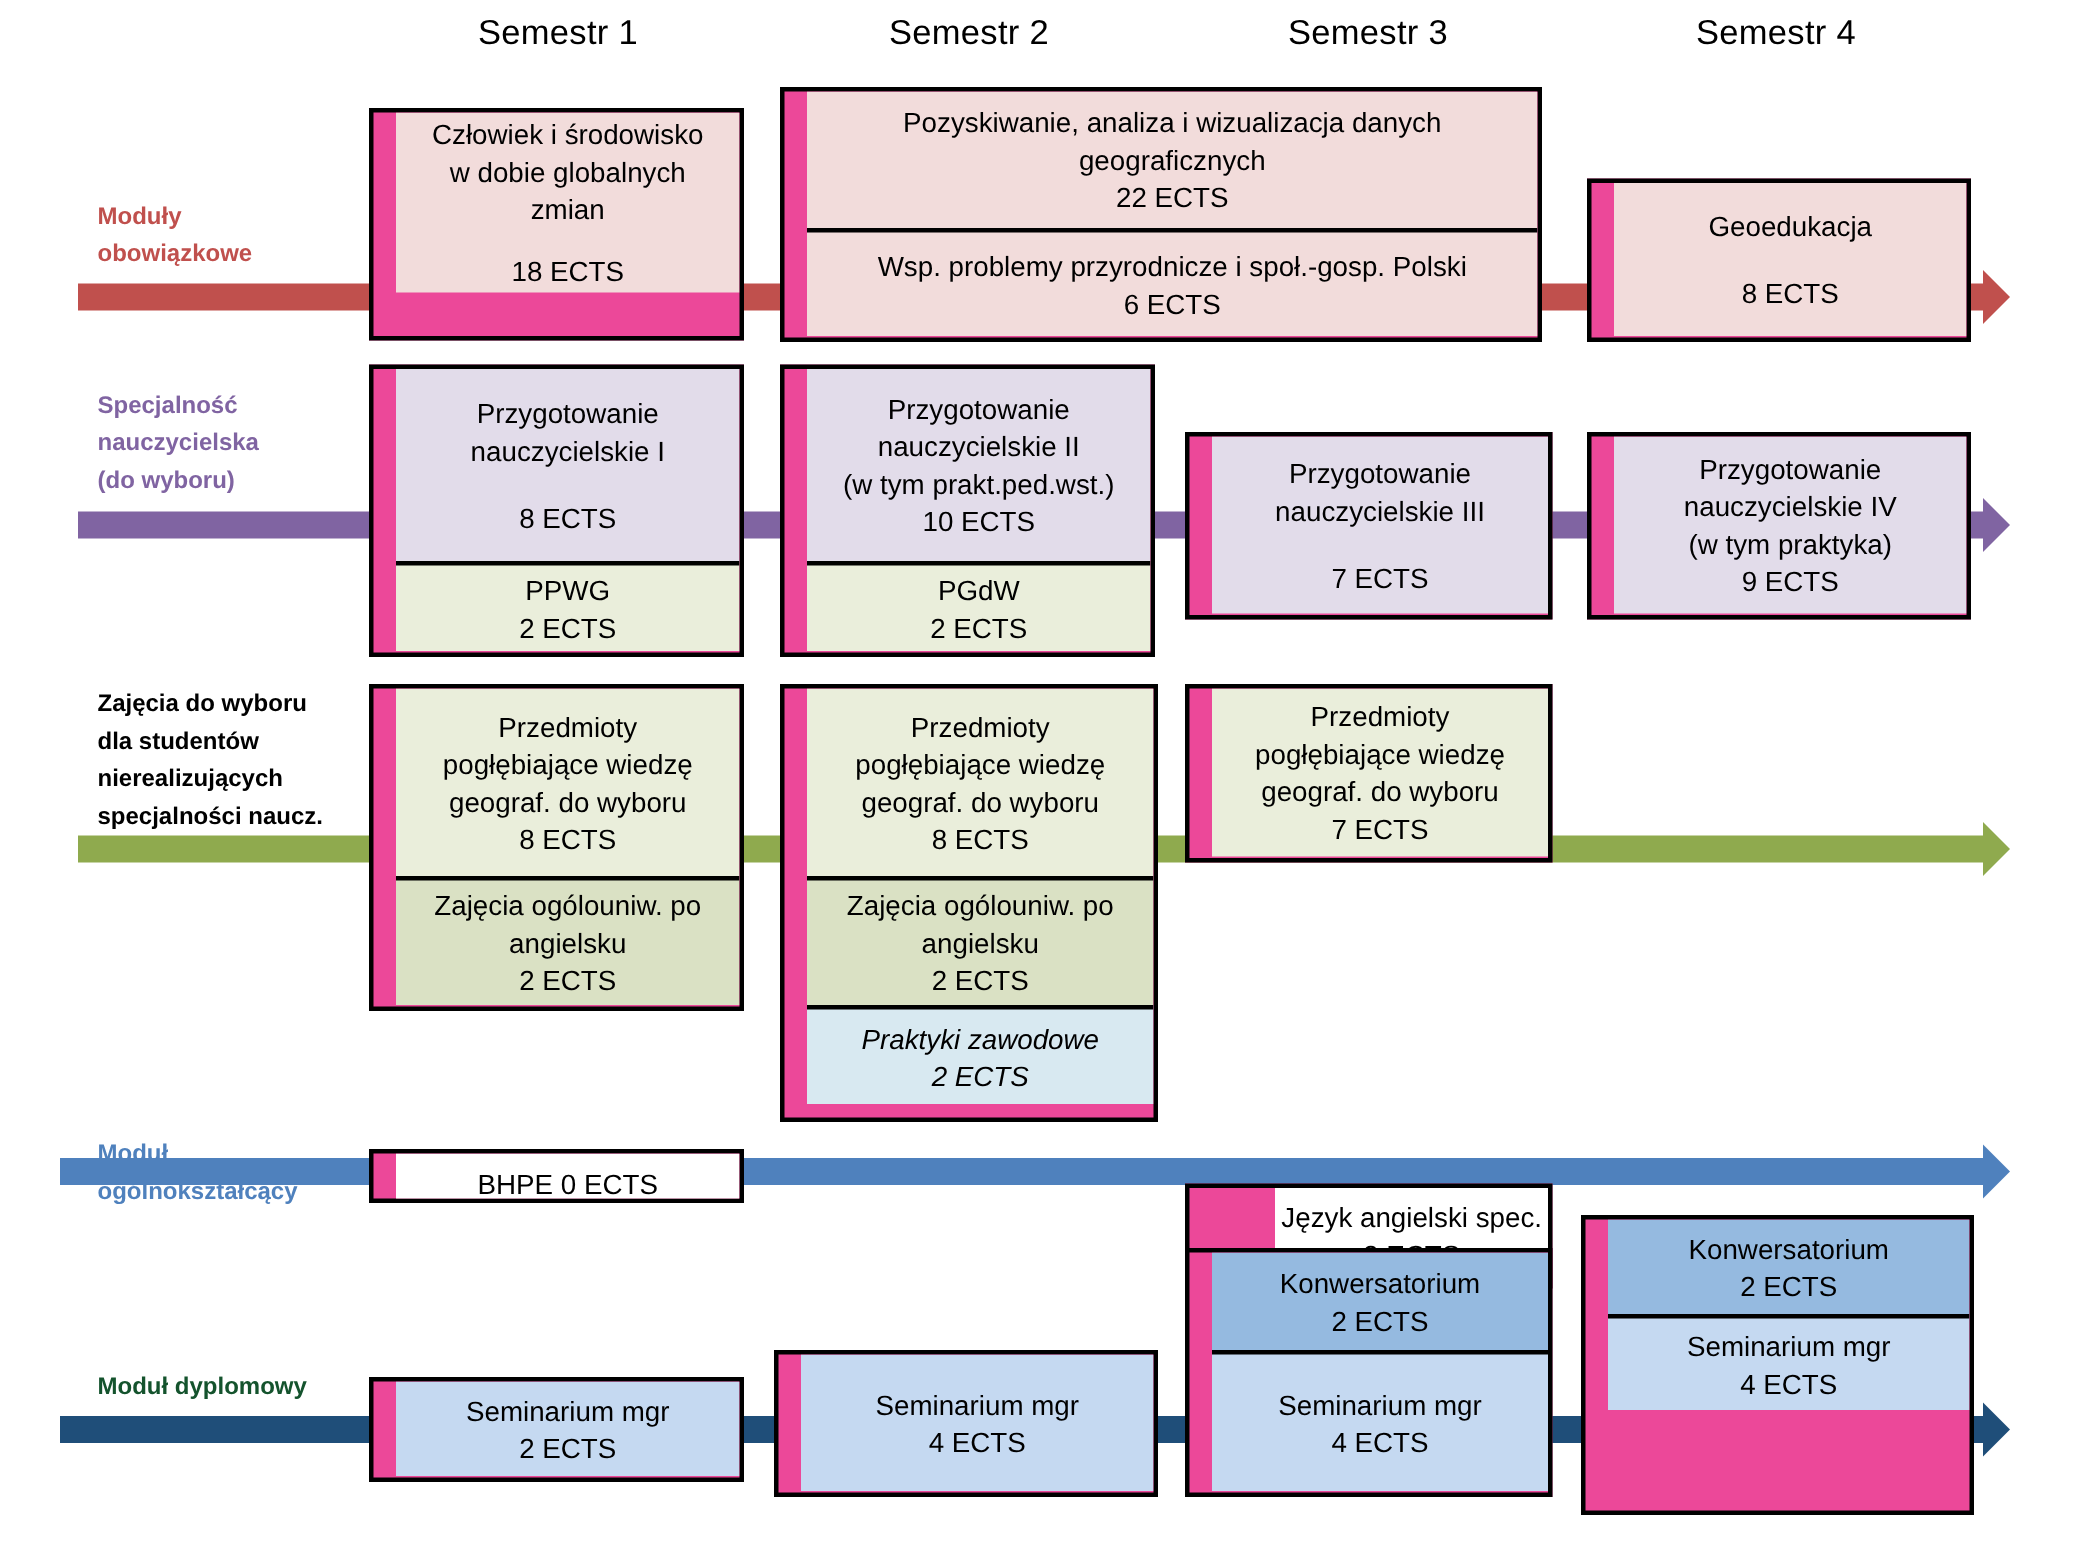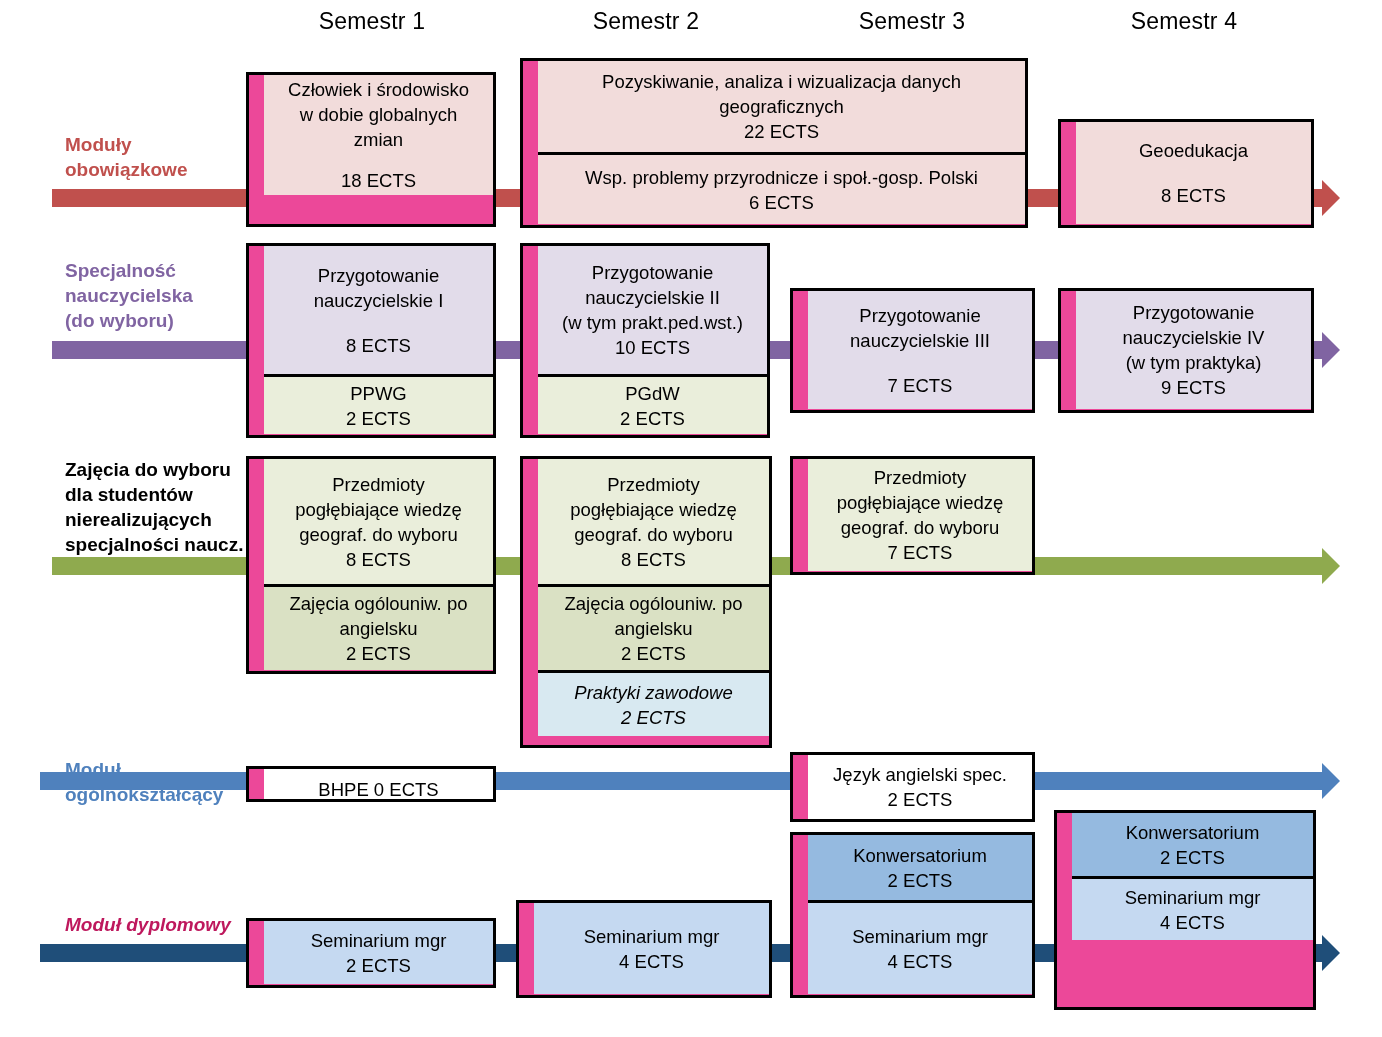--- a/index.html
+++ b/index.html
@@ -19,21 +19,21 @@
     font-size:23px;
     color:#000;
     white-space:nowrap;
     text-align:center;
     letter-spacing:.2px;
   }
 
   
   .row-label{
     position:absolute;
-    font-size:19px;
+    font-size:16px;
     font-weight:bold;
     line-height:25px;
     white-space:pre-line;
   }
 
   
   .track{ position:absolute; height:18px; }
   .track .bar{
     position:absolute; left:0; top:0; bottom:0; right:17px;
     background:currentColor;
@@ -101,21 +101,21 @@
     <div class="track" style="left: 52px; top: 557px; width: 1288px; color: rgb(143, 170, 78);">
       <div class="bar"></div>
       <div class="head"></div>
     </div>
     <div class="row-label" style="left: 65px; top: 757px; color: rgb(79, 129, 189);">Moduł
 ogólnokształcący</div>
     <div class="track" style="left: 40px; top: 772px; width: 1300px; color: rgb(79, 129, 189);">
       <div class="bar"></div>
       <div class="head"></div>
     </div>
-    <div class="row-label" style="left: 65px; top: 912px; color: #be185d; font-style: italic;">Moduł dyplomowy</div>
+    <div class="row-label" style="left: 65px; top: 912px; color: #14532d;">Moduł dyplomowy</div>
     <div class="track" style="left: 40px; top: 944px; width: 1300px; color: rgb(31, 78, 121);">
       <div class="bar"></div>
       <div class="head"></div>
     </div>
     <div class="box" style="left: 246px; top: 72px; width: 250px; height: 155px;">
       <div class="cell" style="background: rgb(242, 220, 219); height: 120px;">
         <span class="ln">Człowiek i środowisko</span>
         <span class="ln">w dobie globalnych</span>
         <span class="ln">zmian</span>
         <span class="gap"></span>
@@ -216,21 +216,21 @@
         <span class="ln">pogłębiające wiedzę</span>
         <span class="ln">geograf. do wyboru</span>
         <span class="ln">7 ECTS</span>
       </div>
     </div>
     <div class="box" style="left: 246px; top: 766px; width: 250px; height: 36px;">
       <div class="cell" style="background: rgb(255, 255, 255); height: 41px;">
         <span class="ln">BHPE 0 ECTS</span>
       </div>
     </div>
-    <div class="box" style="left: 790px; top: 752px; width: 245px; height: 70px;">
+    <div class="box" style="left: 790px; top: 789px; width: 245px; height: 70px; align-items: flex-end;">
       <div class="cell" style="background: rgb(255, 255, 255); height: 64px;">
         <span class="ln">Język angielski spec.</span>
         <span class="ln">2 ECTS</span>
       </div>
     </div>
     <div class="box" style="left: 246px; top: 918px; width: 250px; height: 70px;">
       <div class="cell" style="background: rgb(197, 217, 241); height: 63px;">
         <span class="ln">Seminarium mgr</span>
         <span class="ln">2 ECTS</span>
       </div>

